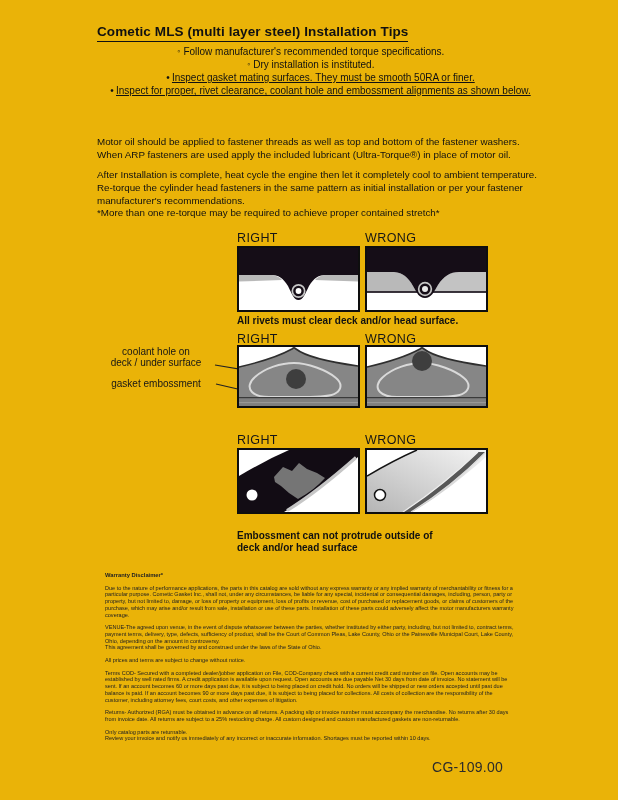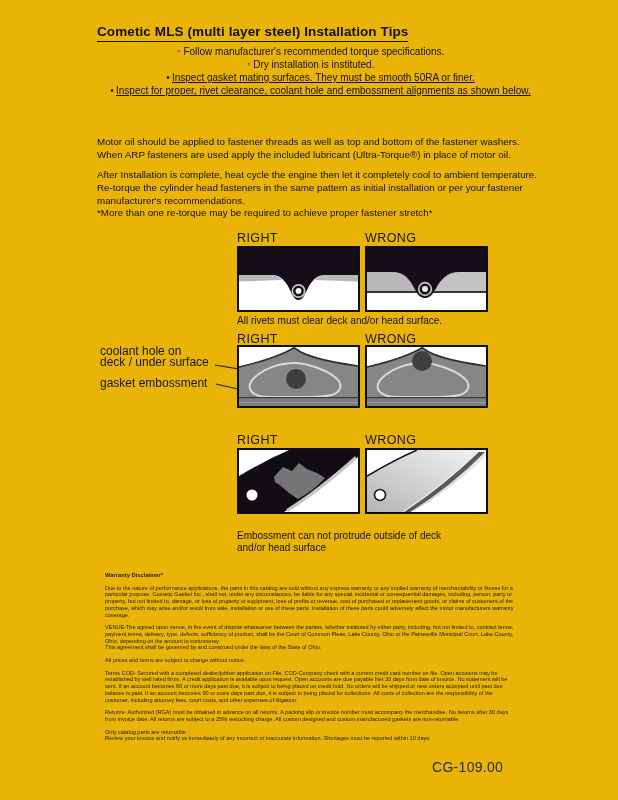--- a/index.html
+++ b/index.html
@@ -19,22 +19,22 @@
   .sub .mk{width:8px;font-size:10px;}
   .diesel-h{position:absolute;left:97px;top:118px;font-size:12px;font-weight:bold;}
   .body-p{position:absolute;left:97px;width:442px;font-size:9.8px;line-height:13px;}
   .p1{top:135px;}
   .p2{top:168px;}
   .note{top:206px;white-space:nowrap;}
   
   .dg-label{position:absolute;width:123px;text-align:left;font-size:12.5px;letter-spacing:.4px;color:#161616;}
   .img-frame{position:absolute;width:119px;border:2px solid #0e0e0e;background:#fff;line-height:0;}
   .img-frame svg{display:block;}
-  .caption{position:absolute;left:237px;font-size:10px;line-height:11.5px;color:#111;}
-  .ann{position:absolute;left:100px;width:112px;text-align:left;font-size:12px;line-height:11px;color:#161616;}
+  .caption{position:absolute;left:237px;font-size:10px;line-height:11.5px;color:#111;font-weight:bold;}
+  .ann{position:absolute;left:100px;width:112px;text-align:center;font-size:10px;line-height:11px;color:#161616;}
   .leader-svg{position:absolute;left:0;top:330px;pointer-events:none;}
   
   .fine{position:absolute;left:105px;top:572px;width:411px;font-size:5.55px;line-height:6.7px;color:#222;}
   .fine .fp-h{font-weight:bold;margin:0 0 6px 0;font-size:5.8px;}
   .fine p{margin:0;}
   .fine p.gap{margin-bottom:6px;}
   .page-code{position:absolute;left:384px;top:759px;font-size:14px;color:#2b2b2b;letter-spacing:.3px;margin-left:48px;}
 </style>
 </head>
 <body>
@@ -45,21 +45,21 @@
 
   <div class="bullets">
     <div class="b-row"><span class="mk">◦</span><span>Follow manufacturer's recommended torque specifications.</span></div>
     <div class="b-row"><span class="mk">◦</span><span>Dry installation is instituted.</span></div>
     <div class="b-row sub"><span class="mk">•</span><span>Inspect gasket mating surfaces.  They must be smooth 50RA or finer.</span></div>
     <div class="b-row sub"><span class="mk">•</span><span>Inspect for proper, rivet clearance, coolant hole and embossment alignments as shown below.</span></div>
   </div>
 
   <div class="body-p p1">Motor oil should be applied to fastener threads as well as top and bottom of the fastener washers. When ARP fasteners are used apply the included lubricant (Ultra-Torque®) in place of motor oil.</div>
   <div class="body-p p2">After Installation is complete, heat cycle the engine then let it completely cool to ambient temperature. Re-torque the cylinder head fasteners in the same pattern as initial installation or per your fastener manufacturer's recommendations.</div>
-  <div class="body-p note">*More than one re-torque may be required to achieve proper fastener stretch*</div>
+  <div class="body-p note">*More than one re-torque may be required to achieve proper contained stretch*</div>
 
   <div class="dg-label" style="left:237px;top:231px;">RIGHT</div>
   <div class="dg-label" style="left:365px;top:231px;">WRONG</div>
 
   <div class="img-frame" style="left:237px;top:246px;">
     <svg width="119" height="62" viewBox="0 0 119 62">
       <rect width="119" height="62" fill="#ffffff"></rect>
       <path d="M0,0 H119 V27 H88 C79,27 75,30 70,38 C66,46 64,52 59.5,52 C55,52 53,46 49,38 C44,30 40,27 31,27 H0 Z" fill="#150d17"></path>
       <path d="M0,27 H33 C38,27.5 41,29.5 43,32 L0,33.5 Z" fill="#b9b9b9"></path>
       <path d="M119,27 H86 C81,27.5 78,29.5 76,32 L119,33.5 Z" fill="#b9b9b9"></path>

